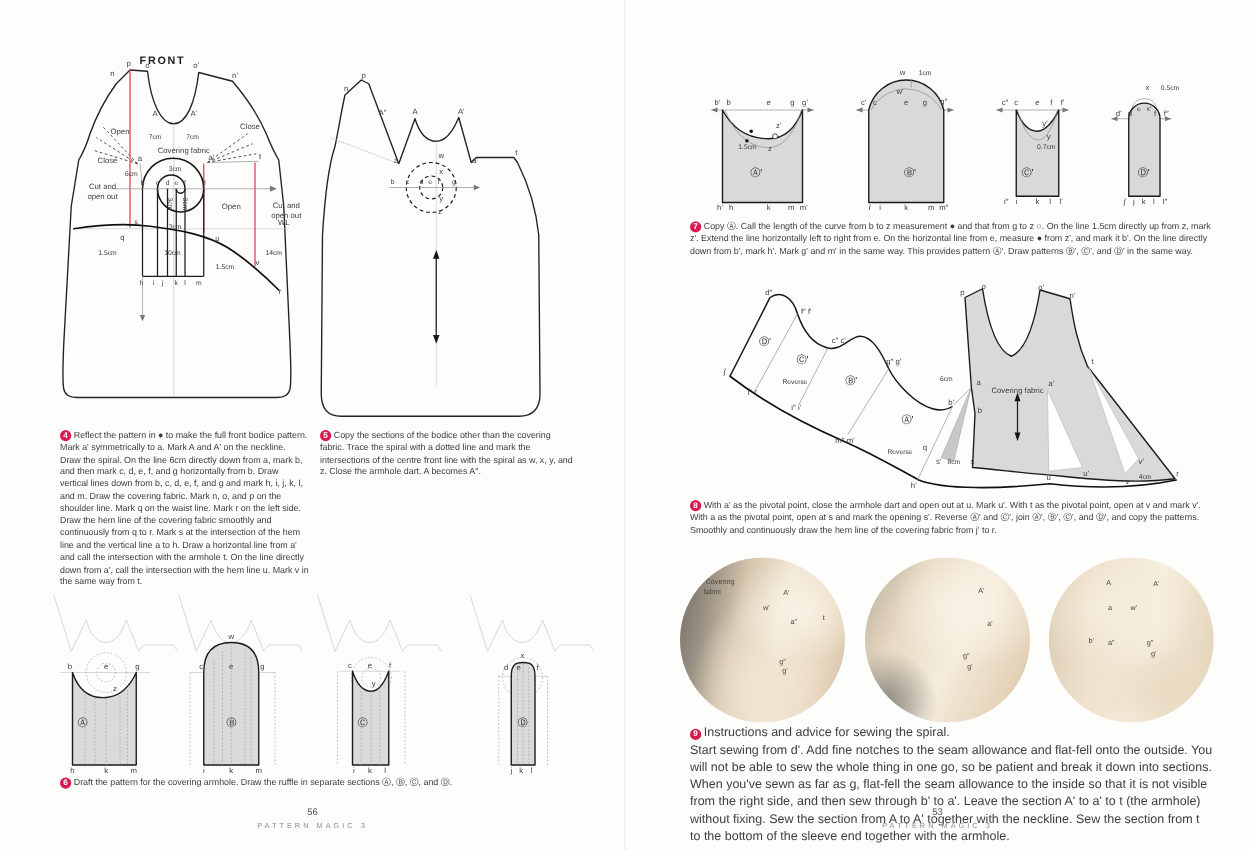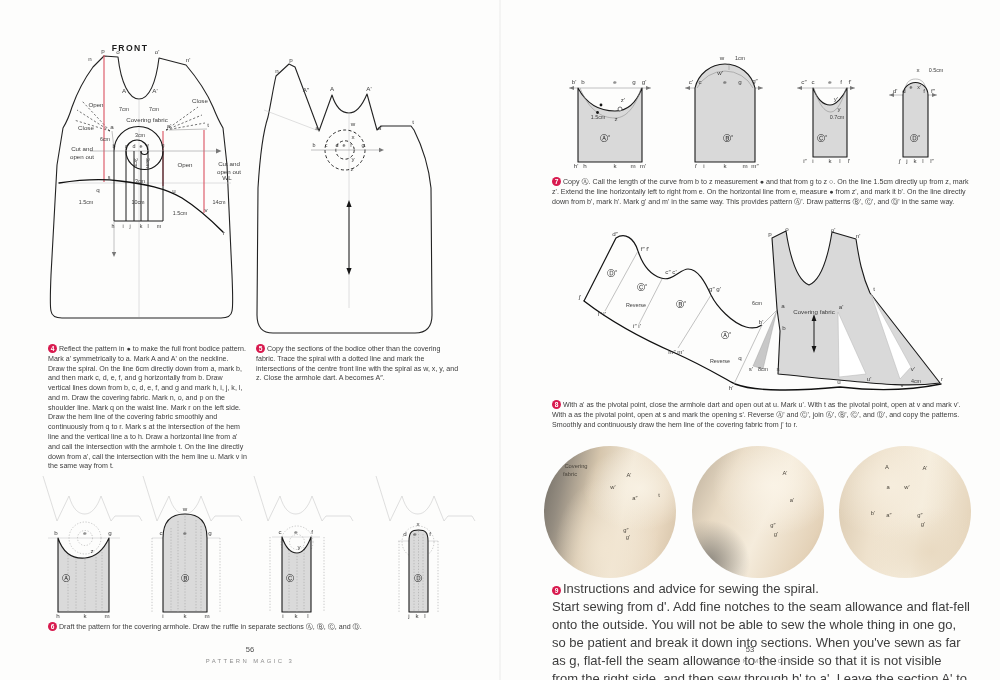--- a/index.html
+++ b/index.html
@@ -31,21 +31,21 @@
   .fillb{fill:#161616;stroke:none;}
   .open{fill:#fff;stroke:#333;stroke-width:.7;}
   .gcurve{fill:none;stroke:#8a8a8a;stroke-width:.55;}
   .wedge{fill:#ffffff;stroke:#b5b5b5;stroke-width:.5;}
   .sliver{fill:#c8c8c8;stroke:#9a9a9a;stroke-width:.4;}
   
   .step{position:absolute;font-size:7.1px;line-height:1.38;color:#3d3d3d;}
   .badge{display:inline-block;width:9px;height:9px;border-radius:50%;
          background:#d81b4f;color:#fff;font-size:6.6px;line-height:9.2px;text-align:center;
          font-weight:bold;margin-right:2px;}
-  .s9t{font-size:13px;}
+  .s9t{font-size:10px;}
   
   .pgnum{position:absolute;width:60px;text-align:center;font-size:7.6px;color:#4c4c4c;}
   .pgser{position:absolute;width:140px;text-align:center;font-size:5.9px;letter-spacing:2.4px;color:#8e8e8e;}
   
   .photo{position:absolute;top:446px;width:132px;height:132px;border-radius:50%;overflow:hidden;}
   .photo .plbl{position:absolute;font-size:5.8px;color:#4a453c;transform:translate(-50%,-50%);white-space:nowrap;}
   #photo1{background:
     radial-gradient(80px 60px at 72% 32%, #f8f1e3 0%, rgba(248,241,227,0) 70%),
     radial-gradient(70px 95px at 48% 78%, #f1e5d1 0%, rgba(241,229,209,0) 75%),
     linear-gradient(102deg,#6f6b63 0%,#948c80 16%,#d6c6ad 36%,#f2e8d7 58%,#e8d7bf 82%,#d3c0a5 100%);}

